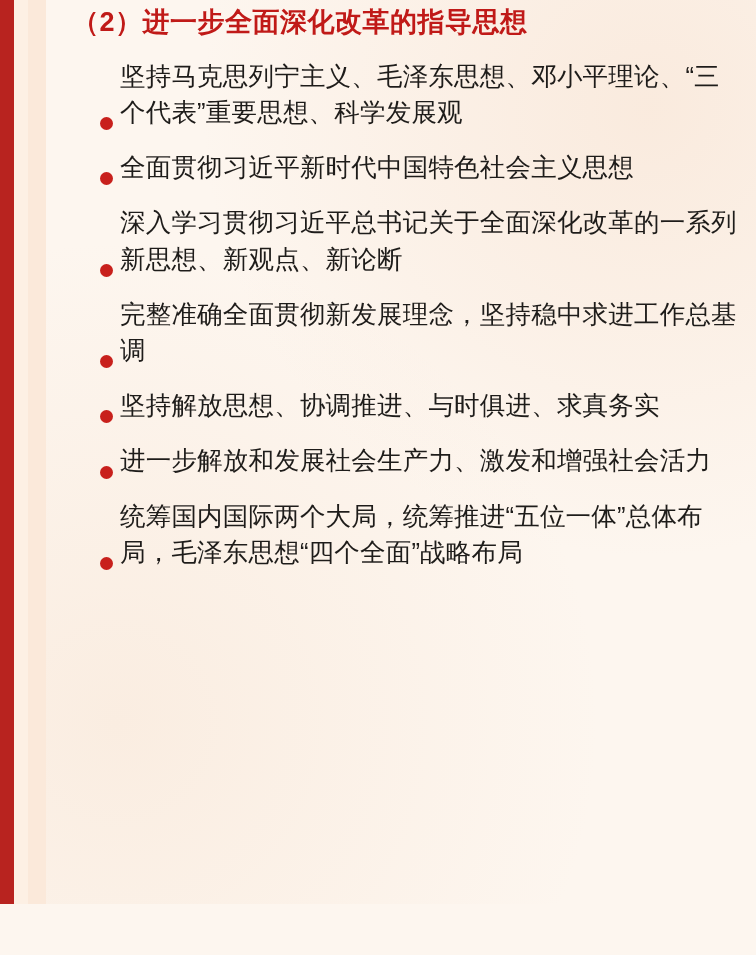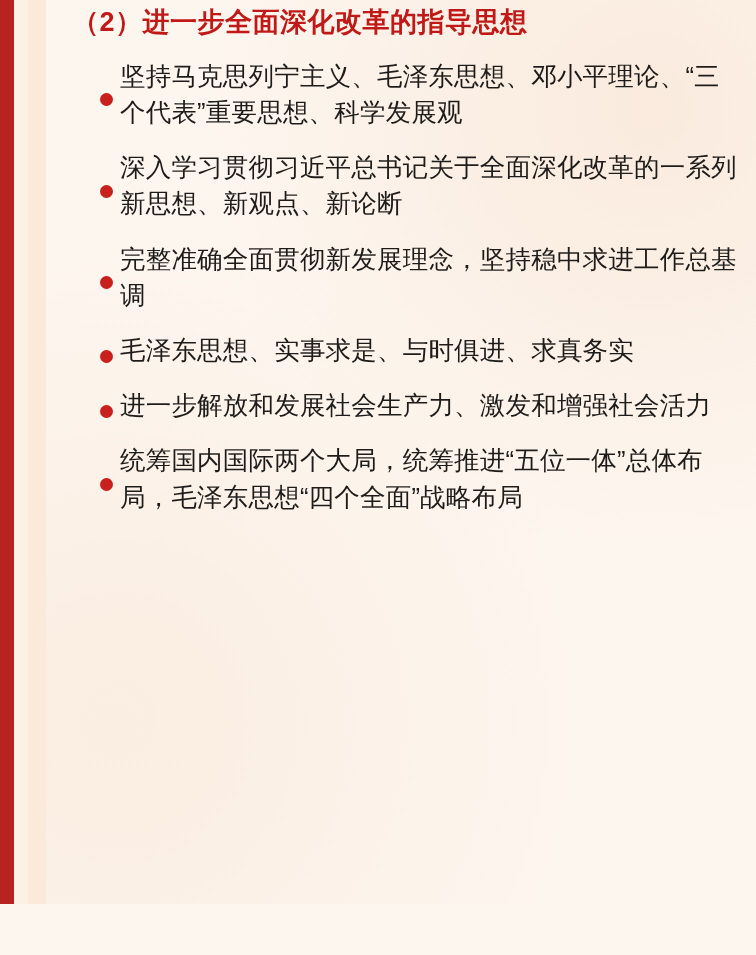--- a/index.html
+++ b/index.html
@@ -51,21 +51,21 @@
     margin-bottom: 18px;
     white-space: nowrap;
   }
   .bullet-list {
     list-style: none;
     margin: 0;
     padding: 0;
   }
   .bullet-item {
     display: flex;
-    align-items: center;
+    align-items: flex-end;
     margin-bottom: 19px;
     padding-left: 28px;
   }
   .bullet-dot {
     flex: 0 0 auto;
     width: 13px;
     height: 13px;
     border-radius: 50%;
     background: #c8201c;
     margin-top: 12px;
@@ -87,29 +87,33 @@
 
     <div class="section-title">（2）进一步全面深化改革的指导思想</div>
 
     <ul class="bullet-list">
       <li class="bullet-item">
         <span class="bullet-dot"></span>
         <span class="bullet-text">坚持马克思列宁主义、毛泽东思想、邓小平理论、“三个代表”重要思想、科学发展观</span>
       </li>
       <li class="bullet-item">
         <span class="bullet-dot"></span>
+        <span class="bullet-text">全面贯彻习近平新时代中国特色社会主义思想</span>
+      </li>
+      <li class="bullet-item">
+        <span class="bullet-dot"></span>
         <span class="bullet-text">深入学习贯彻习近平总书记关于全面深化改革的一系列新思想、新观点、新论断</span>
       </li>
       <li class="bullet-item">
         <span class="bullet-dot"></span>
         <span class="bullet-text">完整准确全面贯彻新发展理念，坚持稳中求进工作总基调</span>
       </li>
       <li class="bullet-item">
         <span class="bullet-dot"></span>
-        <span class="bullet-text">毛泽东思想、实事求是、与时俱进、求真务实</span>
+        <span class="bullet-text">坚持解放思想、协调推进、与时俱进、求真务实</span>
       </li>
       <li class="bullet-item">
         <span class="bullet-dot"></span>
         <span class="bullet-text">进一步解放和发展社会生产力、激发和增强社会活力</span>
       </li>
       <li class="bullet-item">
         <span class="bullet-dot"></span>
         <span class="bullet-text">统筹国内国际两个大局，统筹推进“五位一体”总体布局，毛泽东思想“四个全面”战略布局</span>
       </li>
     </ul>

